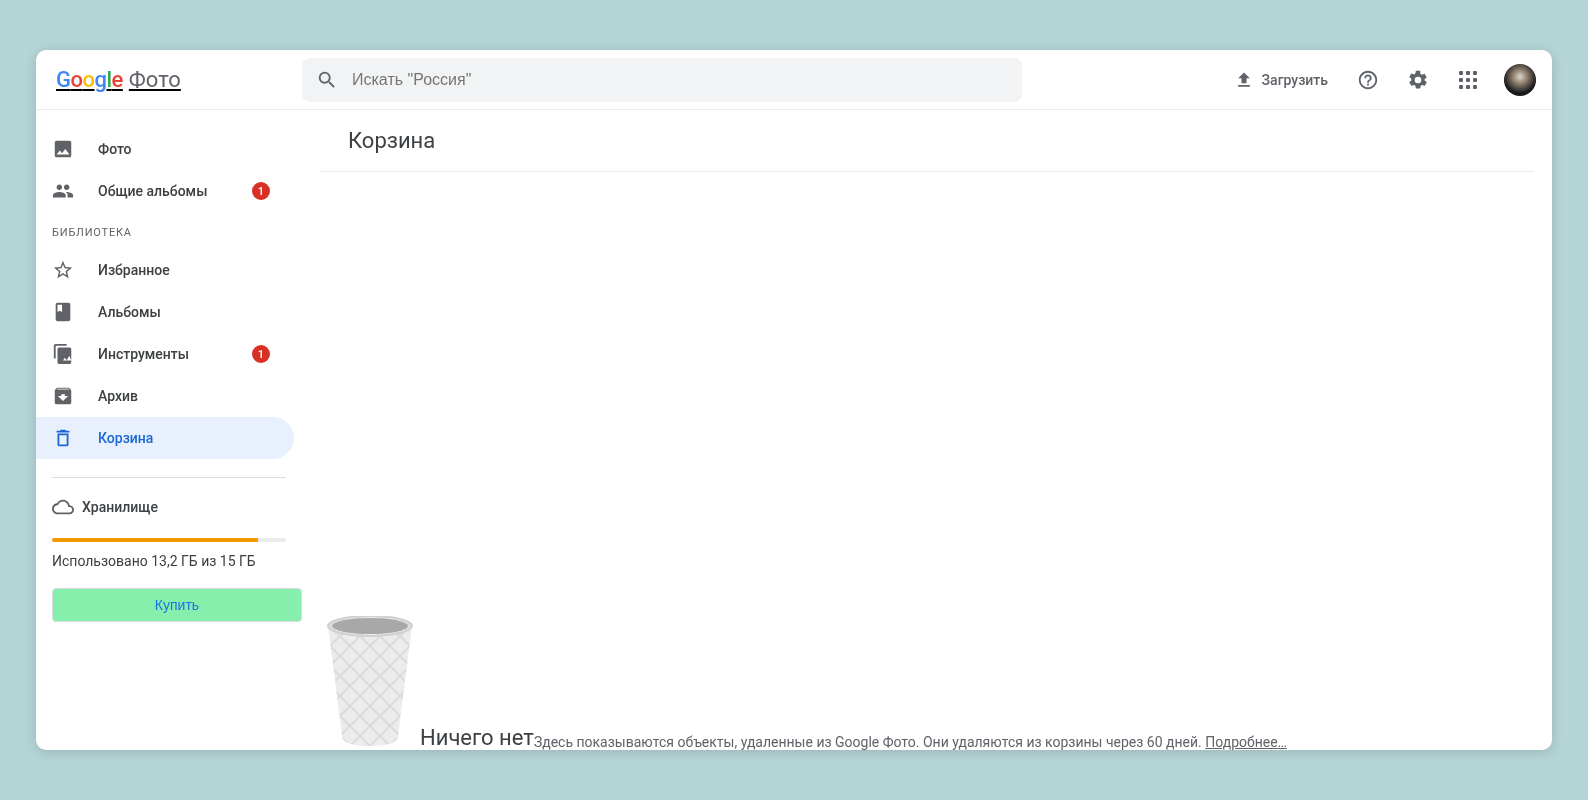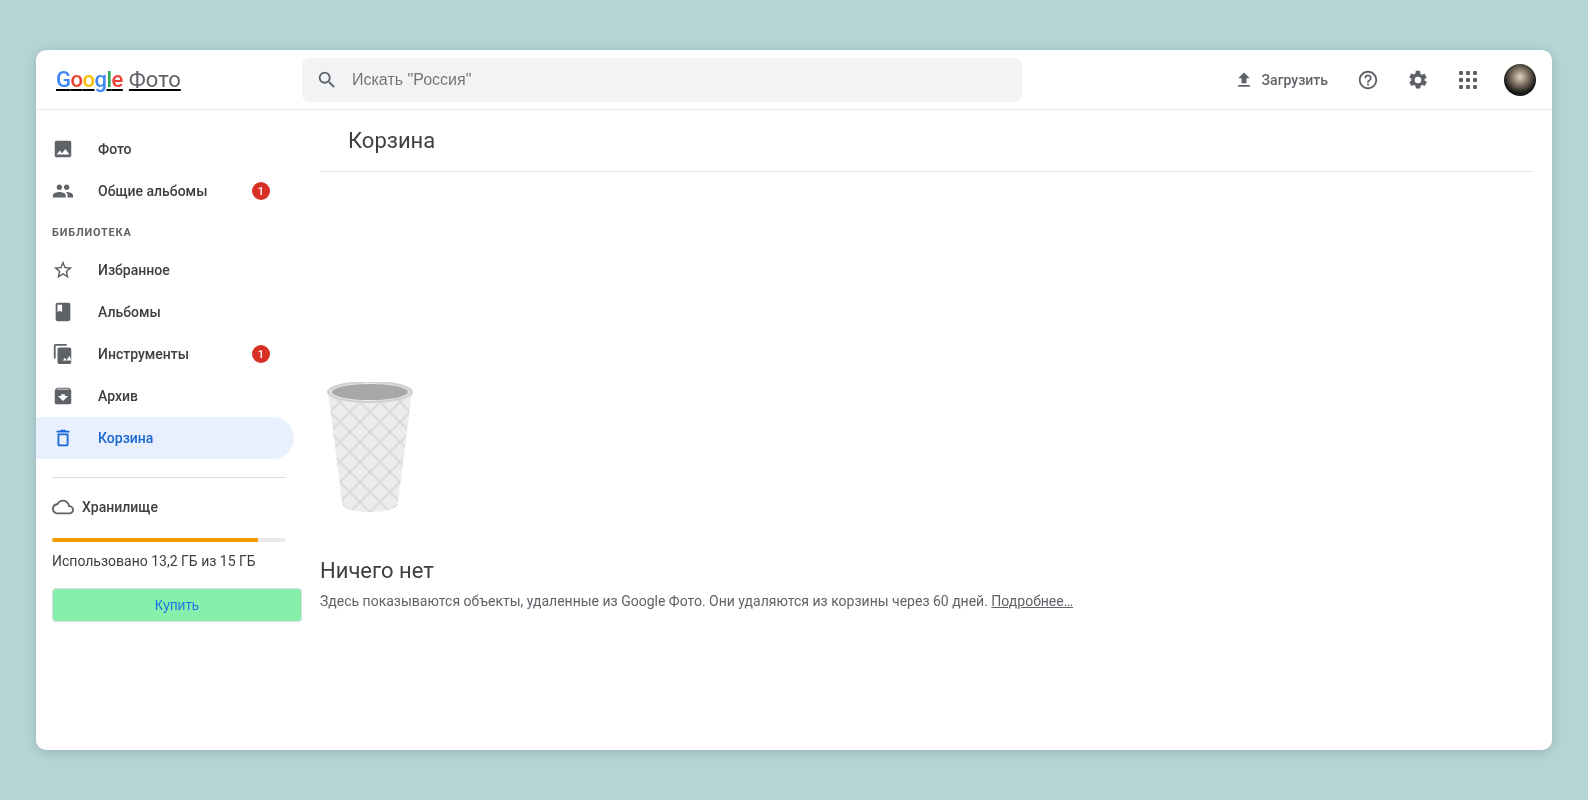--- a/index.html
+++ b/index.html
@@ -84,21 +84,21 @@
   .nav-item svg { width:22px; height:22px; fill:#5f6368; margin-right: 24px; flex-shrink:0;}
   .nav-item.active { background:#e8f0fe; color:#1967d2; }
   .nav-item.active svg { fill:#1967d2; }
   .badge {
     background:#d93025; color:#fff; font-size:11px;
     width:18px; height:18px; border-radius:50%;
     display:flex; align-items:center; justify-content:center;
     position:absolute; right: 24px;
   }
   .section-label {
-    font-size:11px; font-weight:700; color:#5f6368;
+    font-size:11px; font-weight:400; color:#5f6368;
     letter-spacing: .8px; padding: 14px 0 10px 16px;
   }
   .sidebar-sep { border-top:1px solid #dadce0; margin: 18px 16px 14px 16px; }
   .storage-row {
     display:flex; align-items:center; padding: 4px 16px;
     color:#3c4043; font-size:14px; font-weight:500; gap: 8px;
   }
   .storage-row svg { width:22px; height:22px; fill:#5f6368;}
   .progress {
     height:4px; background:#e8eaed; margin: 16px 16px 10px 16px;
@@ -114,21 +114,21 @@
     color:#1a73e8; font-size:14px; font-weight:500;
     padding: 8px 18px; border-radius:4px; cursor:pointer;
   }
   .main { flex:1; display:flex; flex-direction:column; overflow:auto; padding: 0 18px;}
   .page-title {
     font-size: 22px; font-weight:400; color:#3c4043;
     padding: 18px 28px 18px 28px;
     border-bottom: 1px solid #e8eaed;
   }
   .empty-area {
-    flex:1; display:flex; flex-direction:column; align-items:flex-start;
+    flex:1; display:flex; flex-direction:row; align-items:flex-end;
     padding-top: 210px;
   }
   .trash-illo svg { width: 100px; height: 130px; }
   .empty-title { font-size:22px; color:#3c4043; margin-top: 42px; }
   .empty-sub { font-size:14px; color:#5f6368; margin-top: 10px; text-align:center;}
   .empty-sub a { color:#5f6368; text-decoration: underline; }
   .apps-grid { display:grid; grid-template-columns:repeat(3,4px); grid-template-rows:repeat(3,4px); gap:3px;}
   .apps-grid span { background:#5f6368; width:4px; height:4px; border-radius:1px;}
 </style>
 </head>

